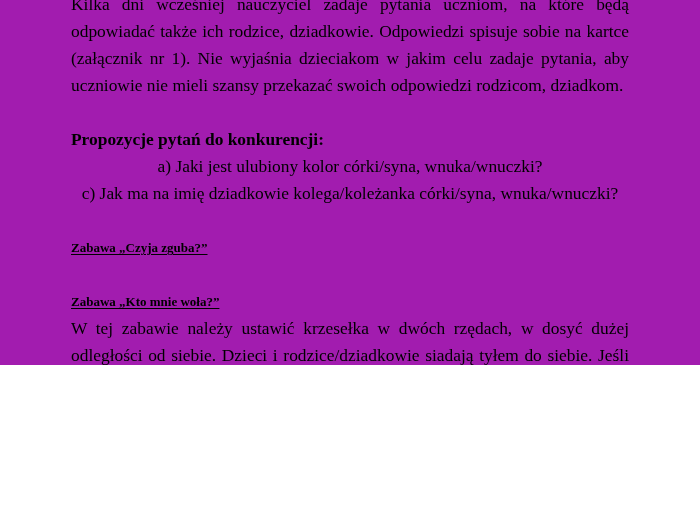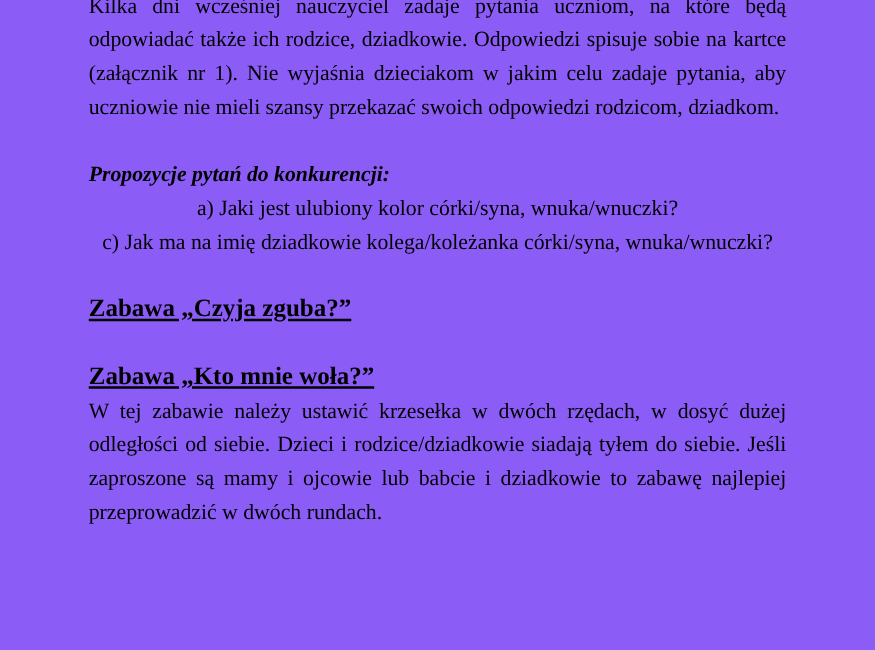--- a/index.html
+++ b/index.html
@@ -13,23 +13,23 @@
     height: 520px;
     overflow: hidden;
     font-family: "Liberation Serif", "DejaVu Serif", serif;
     color: #000000;
   }
 
   
   #page-viewport {
     position: relative;
     width: 700px;
-    height: 520px;
+    height: 365px;
     overflow: hidden;
-    background: #8b5cf6;
+    background: #a21caf;
   }
 
   #page-body {
     position: absolute;
     left: 0;
     top: -9px;           
     width: 700px;
     padding: 0 71px 0 71px;
     box-sizing: border-box;
   }
@@ -46,26 +46,25 @@
   .spacer {
     height: 27px;
   }
 
   .heading-bold {
     margin: 0;
     font-size: 17.4px;
     line-height: 27px;
     font-weight: bold;
     text-align: left;
-    font-style: italic;
   }
 
   .heading-underline {
     margin: 0;
-    font-size: 20px;
+    font-size: 13px;
     line-height: 27px;
     font-weight: bold;
     text-decoration: underline;
     text-underline-offset: 2px;
     text-align: left;
   }
 
   .list-item {
     margin: 0;
     font-size: 17.4px;

